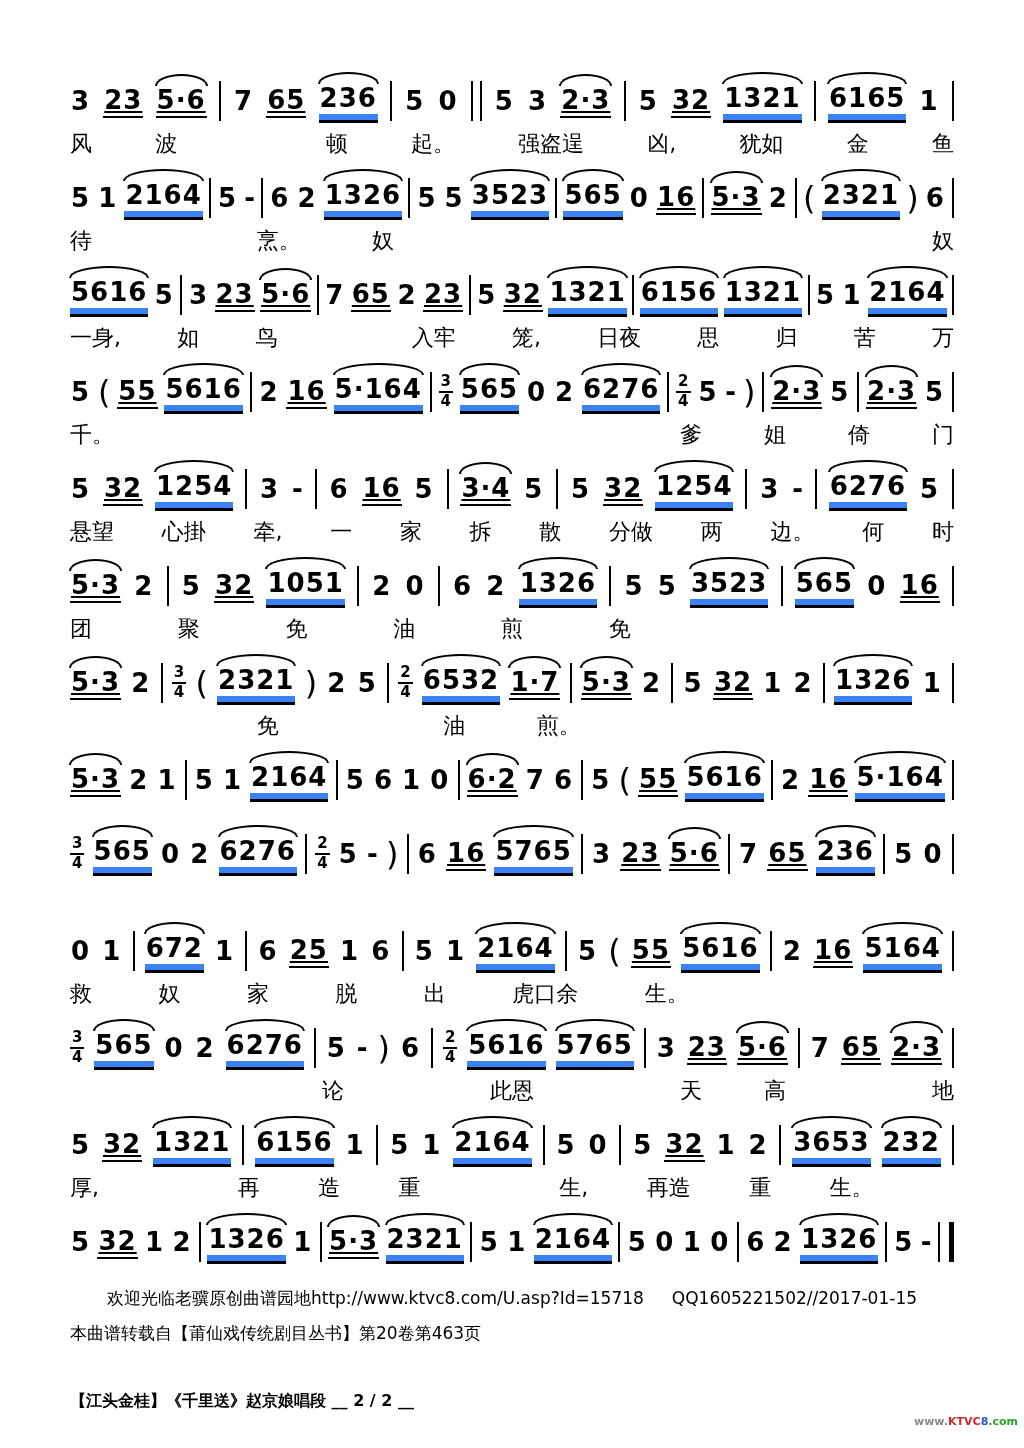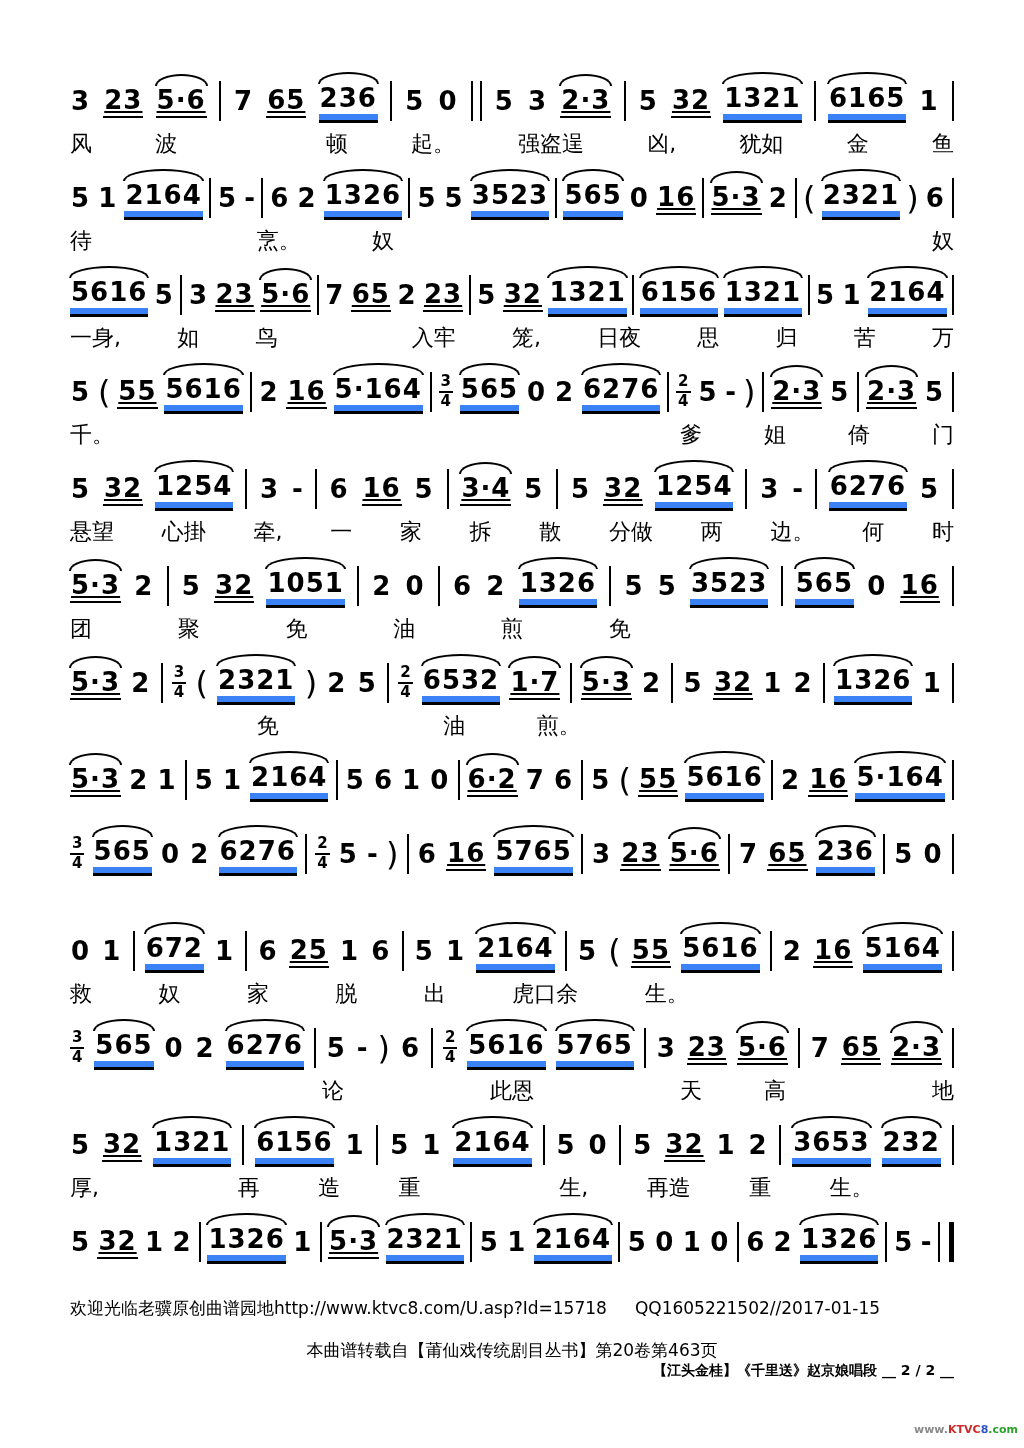--- a/index.html
+++ b/index.html
@@ -38,27 +38,27 @@
     font-size:15px;font-weight:700;line-height:1.05;}
   .ts .tnum{border-bottom:2px solid #000;padding:0 2px 1px 2px;}
   .ts .tden{padding-top:1px;}
   .lyrics{
     display:flex;justify-content:space-between;align-items:flex-start;
     height:38px;font-size:22px;line-height:1.3;
     font-family:"DejaVu Sans","Liberation Sans",sans-serif;
   }
   .syl{min-width:1em;text-align:center;white-space:nowrap;}
   
-  .foot1{margin-top:10px;font-size:17px;}
+  .foot1{text-align:center;font-size:17px;}
   .foot1 .gap{display:inline-block;width:28px;}
-  .foot2{margin-top:19px;text-align:center;font-size:17px;}
-  .foot3{text-align:right;font-size:14px;font-weight:700;}
+  .foot2{margin-top:12px;font-size:17px;}
+  .foot3{margin-top:46px;text-align:left;font-size:16px;font-weight:700;}
   .foot3 .uline{letter-spacing:0;}
   .watermark{
-    position:absolute;right:6px;bottom:12px;font-size:11px;font-weight:700;
+    position:absolute;right:6px;bottom:20px;font-size:11px;font-weight:700;
     letter-spacing:0;
   }
 </style>
 </head>
 <body>
 
 <div class="sheet">
 
   <div id="score">
       <div class="line">

